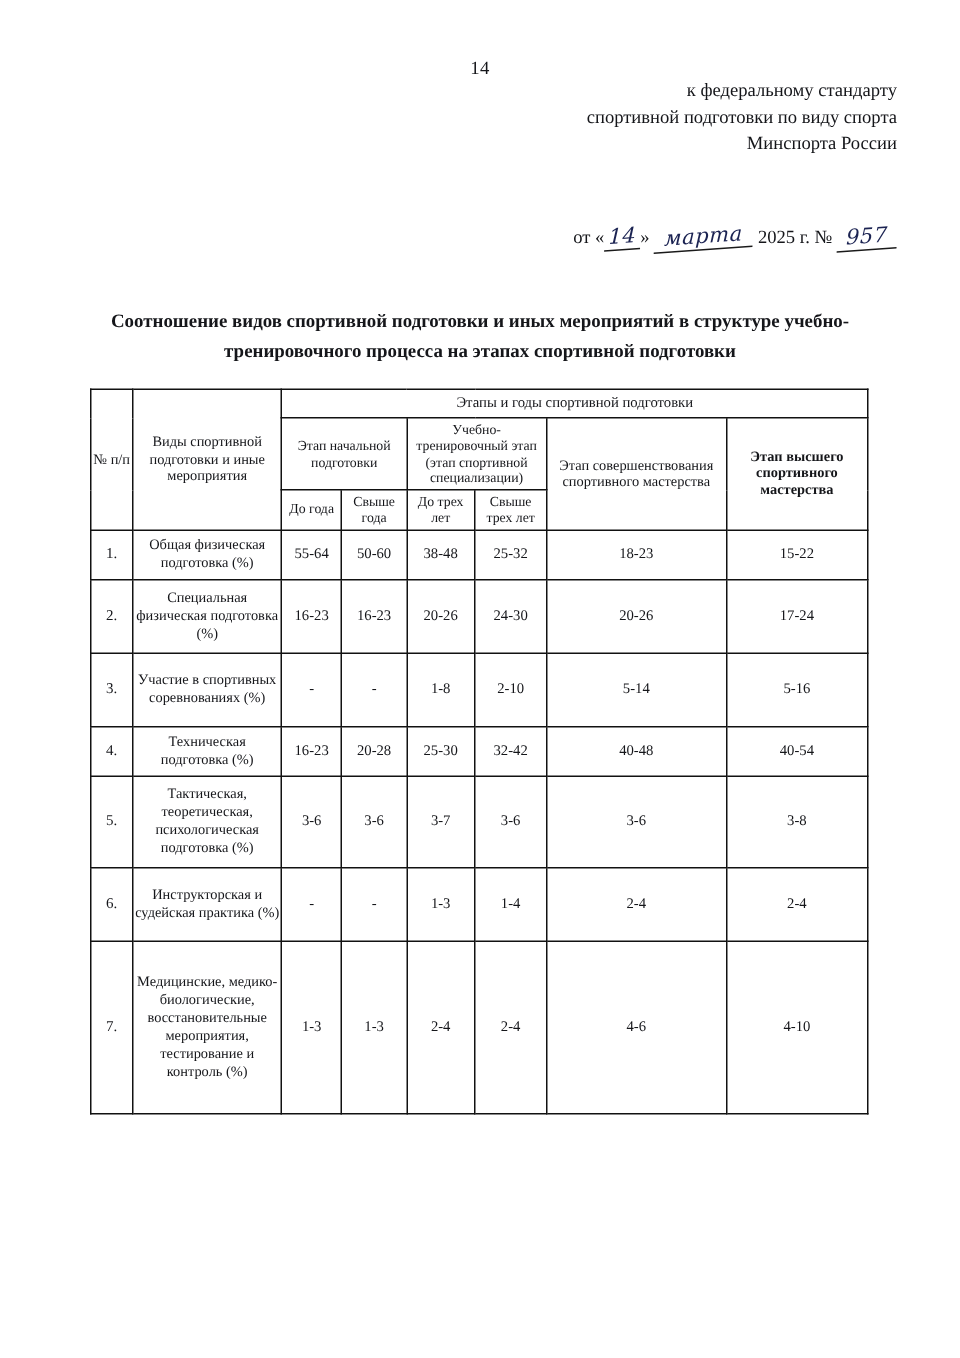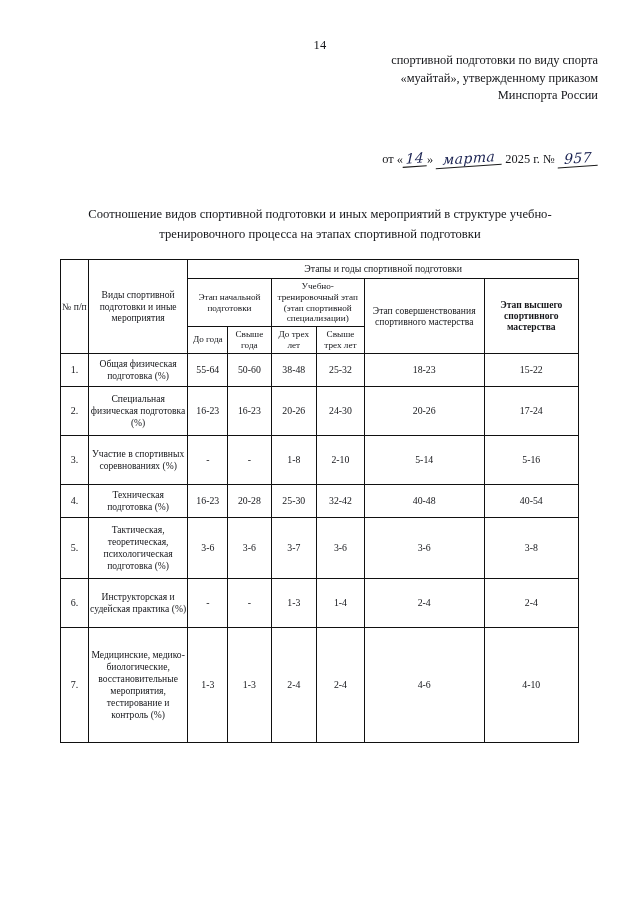--- a/index.html
+++ b/index.html
@@ -84,21 +84,21 @@
     border-bottom: 1px solid #1a1a1a;
     text-align: center;
   }
   .doc-title {
     position: absolute;
     top: 205px;
     left: 60px;
     width: 520px;
     text-align: center;
     font-size: 12.6px;
-    font-weight: normal;
+    font-weight: bold;
     line-height: 1.55;
   }
   table.main {
     position: absolute;
     top: 259px;
     left: 60px;
     width: 519px;
     border-collapse: collapse;
     font-size: 9.6px;
     line-height: 1.17;
@@ -138,22 +138,22 @@
   tr.r7 td { height: 110px; }
 </style>
 </head>
 <body>
 
 <div class="page">
 
   <div class="page-number">14</div>
 
   <div class="header-block">
+    <span class="ln">к федеральному стандарту</span>
     <span class="ln">спортивной подготовки по виду спорта</span>
-    <span class="ln">«муайтай», утвержденному приказом</span>
     <span class="ln">Минспорта России</span>
   </div>
 
   <div class="order-line">
     <span>от «</span><span class="blank handwritten hand-date">14</span><span>»</span>
     <span class="hand-word handwritten">марта</span>
     <span>2025 г. №</span>
     <span class="hand-num handwritten">957</span>
   </div>
 

